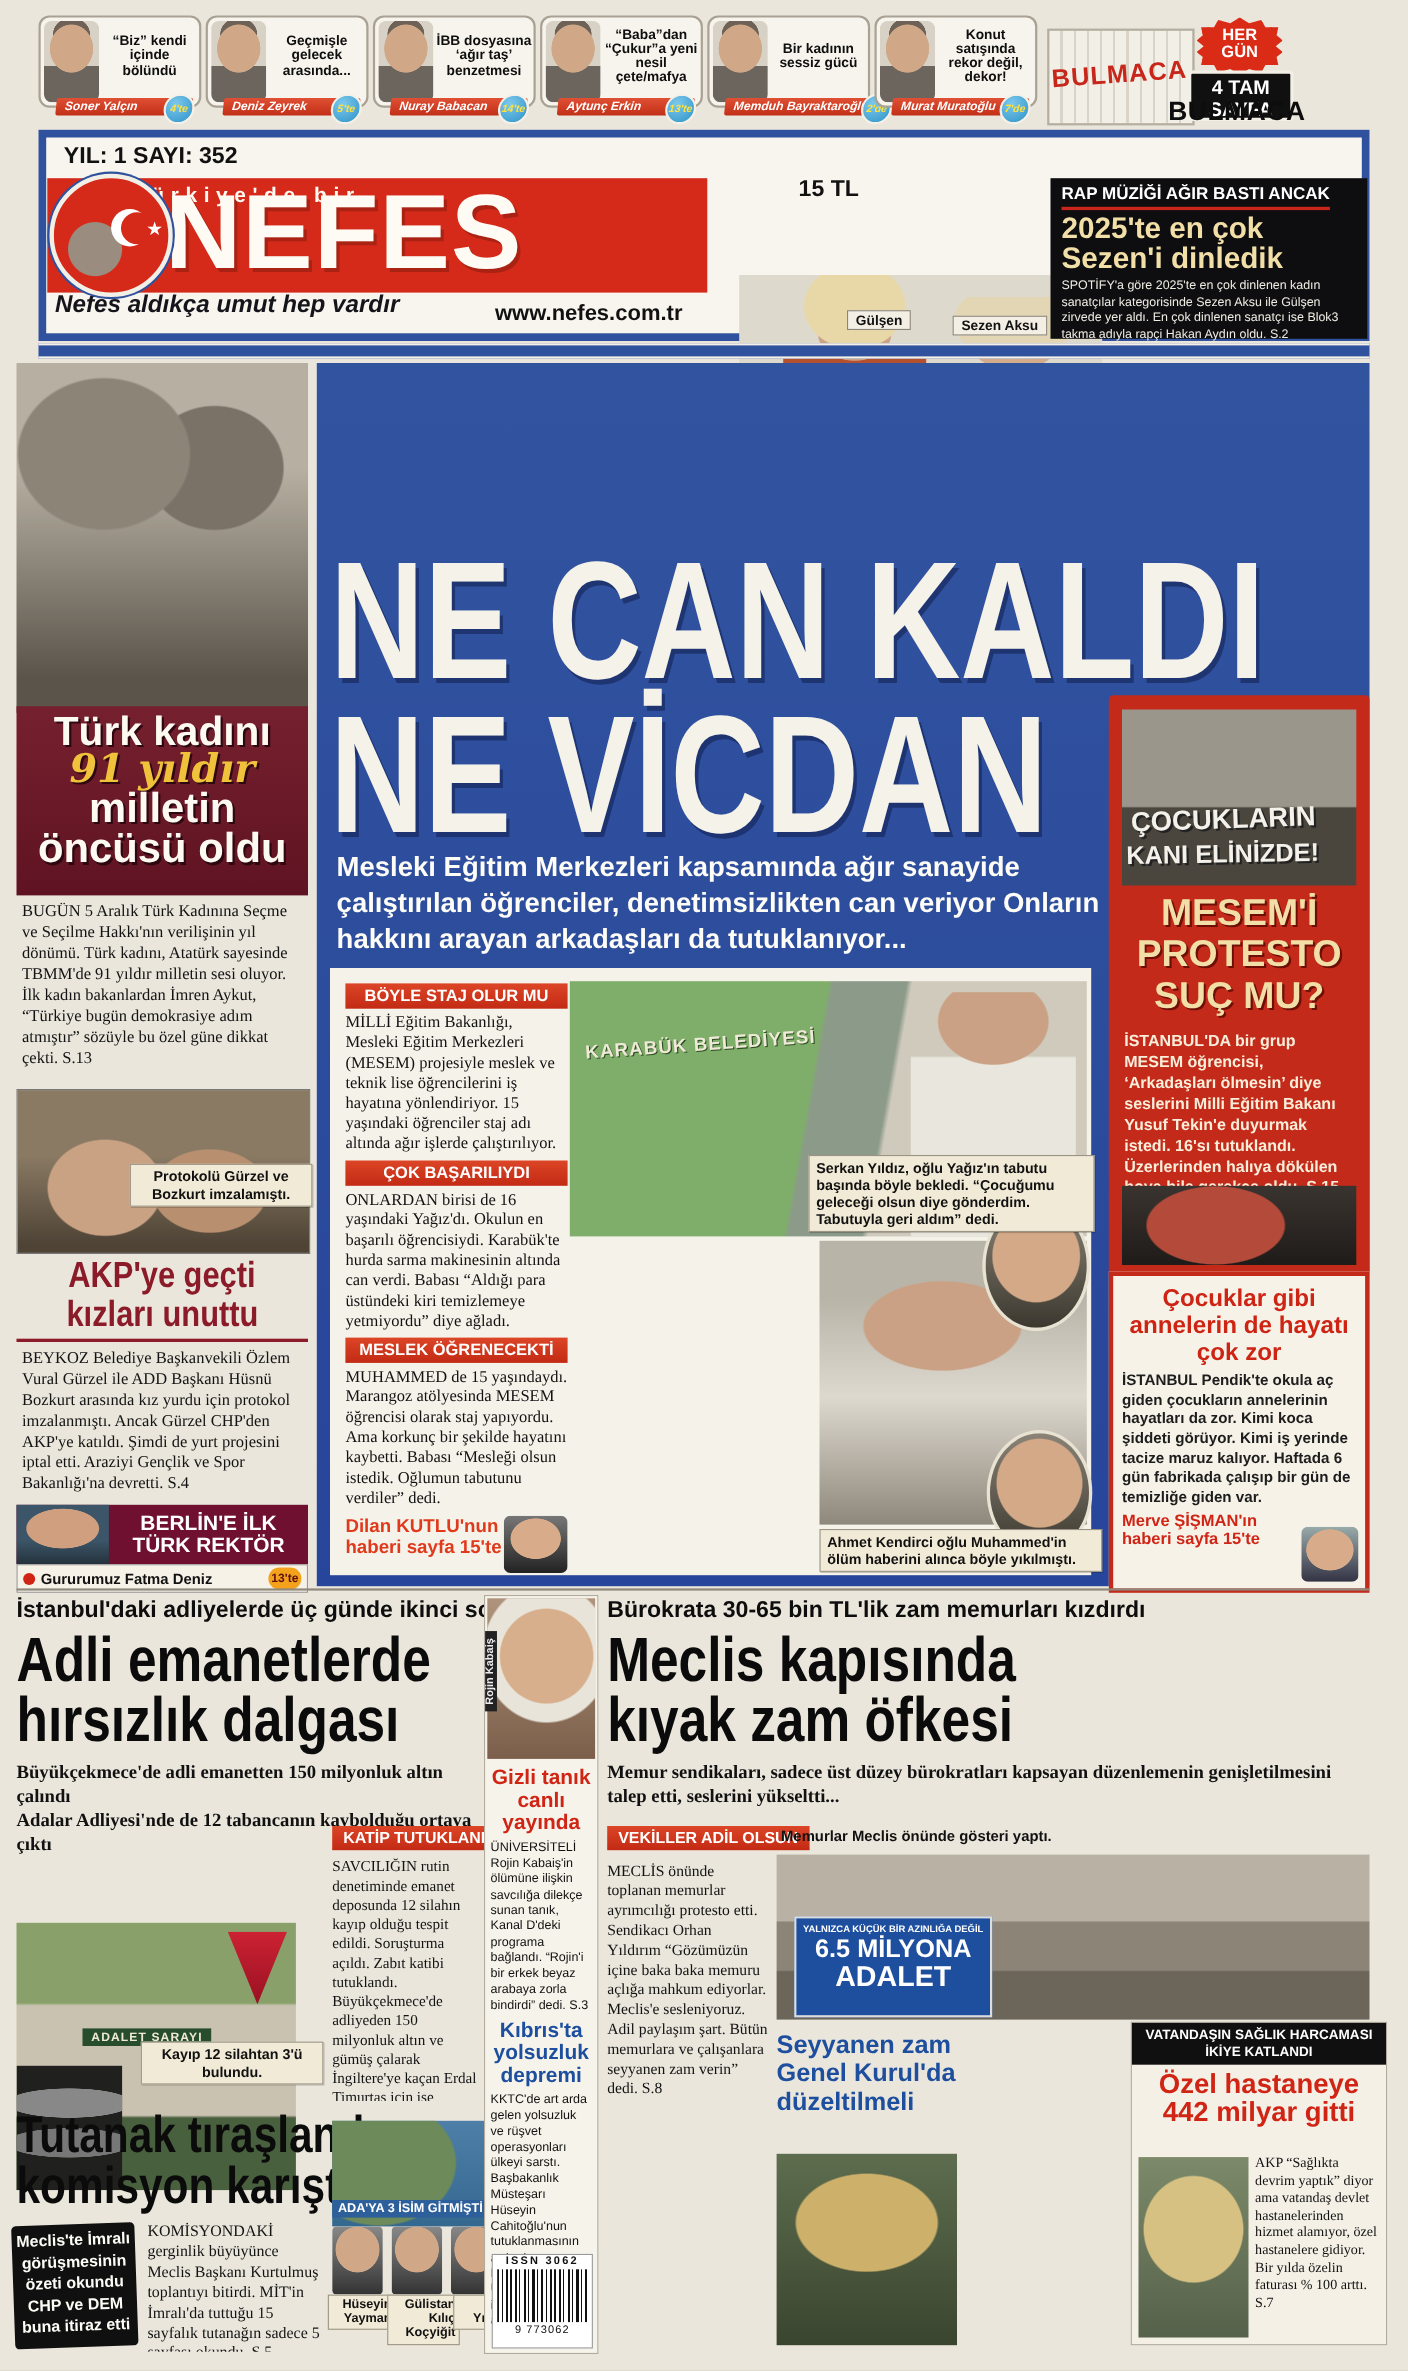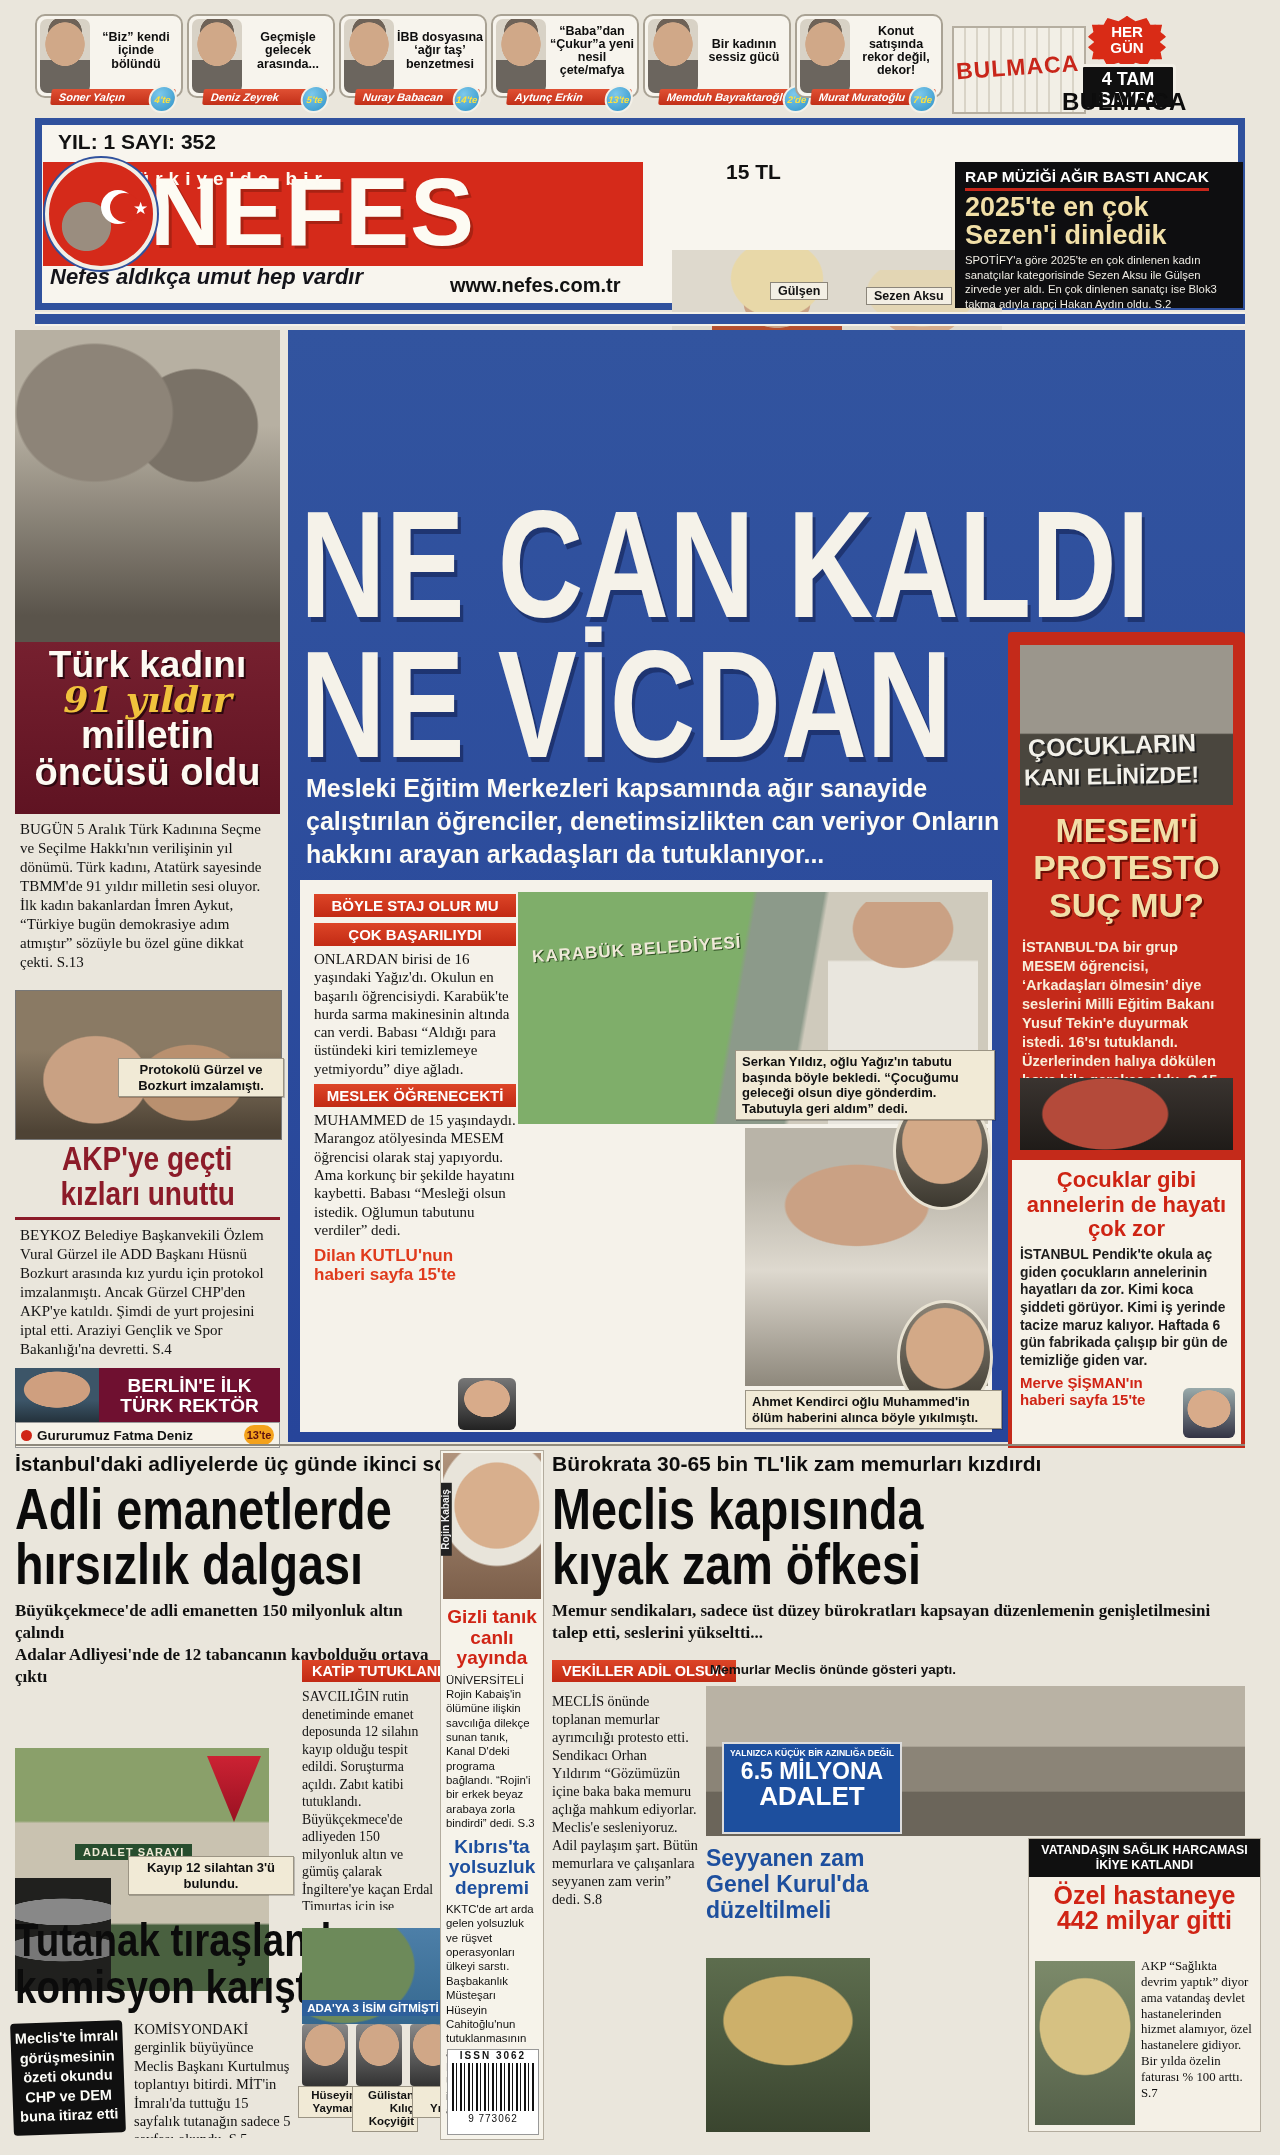--- a/index.html
+++ b/index.html
@@ -332,20 +332,21 @@
 
   <div class="bluepanel abs"></div>
   <div class="mainh abs" style="top:488px;">
     <span class="cond" style="transform:scaleX(.78);">NE CAN KALDI</span></div>
   <div class="mainh abs" style="top:628px;">
     <span class="cond" style="transform:scaleX(.78);">NE VİCDAN</span></div>
   <div class="deck abs">Mesleki Eğitim Merkezleri kapsamında ağır sanayide çalıştırılan öğrenciler, denetimsizlikten can veriyor Onların hakkını arayan arkadaşları da tutuklanıyor...</div>
   <div class="wpanel abs">
     <div class="wcol">
       <span class="wlabel">BÖYLE STAJ OLUR MU</span>
+      <div class="wbody">MİLLİ Eğitim Bakanlığı, Mesleki Eğitim Merkezleri (MESEM) projesiyle meslek ve teknik lise öğrencilerini iş hayatına yönlendiriyor. 15 yaşındaki öğrenciler staj adı altında ağır işlerde çalıştırılıyor.</div>
       <span class="wlabel">ÇOK BAŞARILIYDI</span>
       <div class="wbody">ONLARDAN birisi de 16 yaşındaki Yağız'dı. Okulun en başarılı öğrencisiydi. Karabük'te hurda sarma makinesinin altında can verdi. Babası “Aldığı para üstündeki kiri temizlemeye yetmiyordu” diye ağladı.</div>
       <span class="wlabel">MESLEK ÖĞRENECEKTİ</span>
       <div class="wbody">MUHAMMED de 15 yaşındaydı. Marangoz atölyesinda MESEM öğrencisi olarak staj yapıyordu. Ama korkunç bir şekilde hayatını kaybetti. Babası “Mesleği olsun istedik. Oğlumun tabutunu verdiler” dedi.</div>
       <div class="byline">
         <span>Dilan KUTLU'nun</span><br><span>haberi sayfa 15'te</span></div>
     </div>
     <div class="dilan"></div>
   </div>
   <div class="coffinphoto abs">

